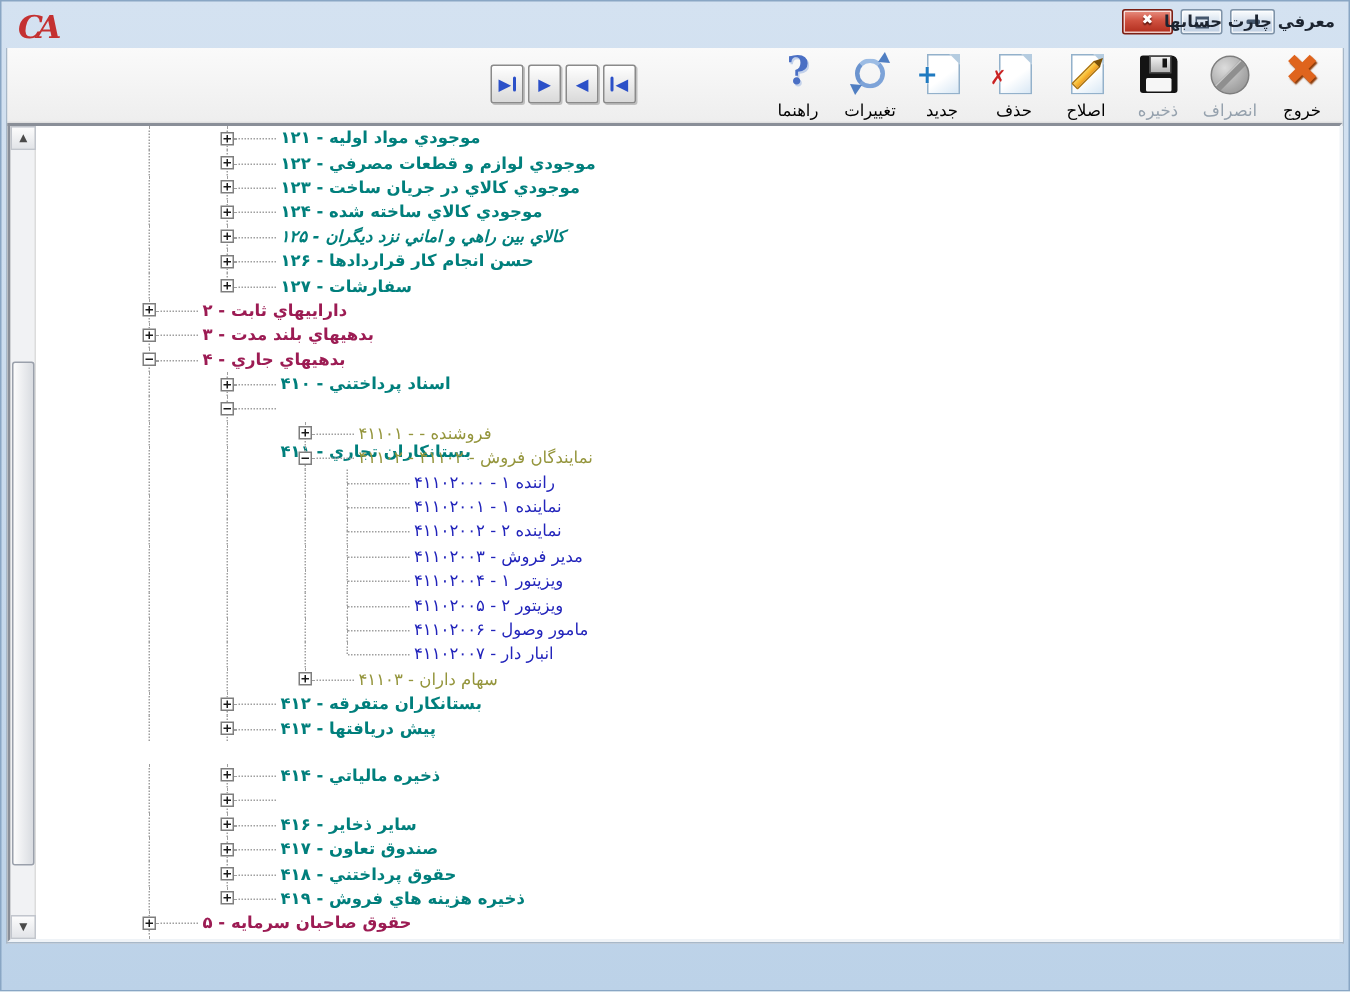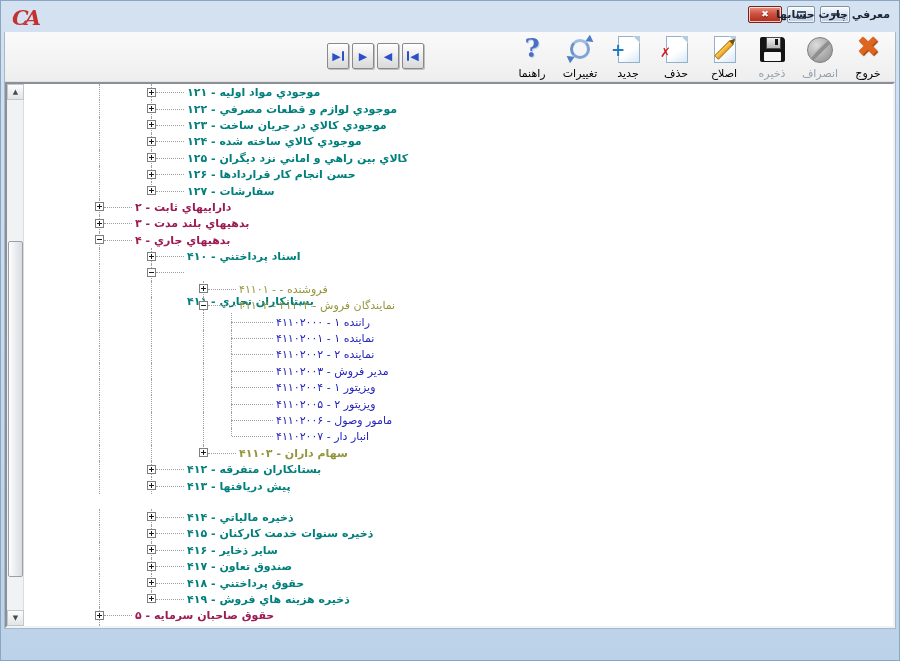--- a/index.html
+++ b/index.html
@@ -322,21 +322,21 @@
             <span class="tree-label fw-b" style="left: 163px; color: rgb(0, 127, 124);">موجودي كالاي در جريان ساخت - ۱۲۳</span>
           </div>
           <div class="tree-row" style="height: 16.4px;">
             <div class="tl tl-v" style="left: 75px; top: 0px; height: 16.4px;"></div>
             <div class="tl tl-v" style="left: 127px; top: 0px; height: 8.2px;"></div>
             <div class="tl tl-v" style="left: 127px; top: 8.2px; height: 8.2px;"></div>
             <div class="tl tl-h" style="left: 132px; width: 28px; top: 8.2px;"></div>
             <div class="exp plus" style="left: 123px; top: 3.7px;"></div>
             <span class="tree-label fw-b" style="left: 163px; color: rgb(0, 127, 124);">موجودي كالاي ساخته شده - ۱۲۴</span>
           </div>
-          <div class="tree-row" style="height: 16.4px;">
+          <div class="tree-row" style="height: 16.4px; font-style: italic;">
             <div class="tl tl-v" style="left: 75px; top: 0px; height: 16.4px;"></div>
             <div class="tl tl-v" style="left: 127px; top: 0px; height: 8.2px;"></div>
             <div class="tl tl-v" style="left: 127px; top: 8.2px; height: 8.2px;"></div>
             <div class="tl tl-h" style="left: 132px; width: 28px; top: 8.2px;"></div>
             <div class="exp plus" style="left: 123px; top: 3.7px;"></div>
             <span class="tree-label fw-b" style="left: 163px; color: rgb(0, 127, 124);">كالاي بين راهي و اماني نزد ديگران - ۱۲۵</span>
           </div>
           <div class="tree-row" style="height: 16.4px;">
             <div class="tl tl-v" style="left: 75px; top: 0px; height: 16.4px;"></div>
             <div class="tl tl-v" style="left: 127px; top: 0px; height: 8.2px;"></div>
@@ -477,21 +477,21 @@
             <div class="tl tl-v" style="left: 207px; top: 0px; height: 8.2px;"></div>
             <div class="tl tl-h" style="left: 208px; width: 41px; top: 8.2px;"></div>
             <span class="tree-label" style="left: 252px; color: rgb(34, 36, 187);">انبار دار - ۴۱۱۰۲۰۰۷</span>
           </div>
           <div class="tree-row" style="height: 16.4px;">
             <div class="tl tl-v" style="left: 75px; top: 0px; height: 16.4px;"></div>
             <div class="tl tl-v" style="left: 127px; top: 0px; height: 16.4px;"></div>
             <div class="tl tl-v" style="left: 179px; top: 0px; height: 8.2px;"></div>
             <div class="tl tl-h" style="left: 184px; width: 28px; top: 8.2px;"></div>
             <div class="exp plus" style="left: 175px; top: 3.7px;"></div>
-            <span class="tree-label" style="left: 215px; color: rgb(148, 149, 60); font-weight: bold;">سهام داران - ۴۱۱۰۳</span>
+            <span class="tree-label" style="left: 215px; color: rgb(148, 149, 60);">سهام داران - ۴۱۱۰۳</span>
           </div>
           <div class="tree-row" style="height: 16.4px;">
             <div class="tl tl-v" style="left: 75px; top: 0px; height: 16.4px;"></div>
             <div class="tl tl-v" style="left: 127px; top: 0px; height: 8.2px;"></div>
             <div class="tl tl-v" style="left: 127px; top: 8.2px; height: 8.2px;"></div>
             <div class="tl tl-h" style="left: 132px; width: 28px; top: 8.2px;"></div>
             <div class="exp plus" style="left: 123px; top: 3.7px;"></div>
             <span class="tree-label fw-b" style="left: 163px; color: rgb(0, 127, 124);">بستانكاران متفرقه - ۴۱۲</span>
           </div>
           <div class="tree-row" style="height: 16.4px;">
@@ -509,21 +509,20 @@
             <div class="tl tl-h" style="left: 132px; width: 28px; top: 8.2px;"></div>
             <div class="exp plus" style="left: 123px; top: 3.7px;"></div>
             <span class="tree-label fw-b" style="left: 163px; color: rgb(0, 127, 124);">ذخيره مالياتي - ۴۱۴</span>
           </div>
           <div class="tree-row" style="height: 16.4px;">
             <div class="tl tl-v" style="left: 75px; top: 0px; height: 16.4px;"></div>
             <div class="tl tl-v" style="left: 127px; top: 0px; height: 8.2px;"></div>
             <div class="tl tl-v" style="left: 127px; top: 8.2px; height: 8.2px;"></div>
             <div class="tl tl-h" style="left: 132px; width: 28px; top: 8.2px;"></div>
             <div class="exp plus" style="left: 123px; top: 3.7px;"></div>
-            <span class="tree-label fw-b" style="left: 163px; color: rgb(0, 127, 124);">ذخيره سنوات خدمت كاركنان - ۴۱۵</span>
           </div>
           <div class="tree-row" style="height: 16.4px;">
             <div class="tl tl-v" style="left: 75px; top: 0px; height: 16.4px;"></div>
             <div class="tl tl-v" style="left: 127px; top: 0px; height: 8.2px;"></div>
             <div class="tl tl-v" style="left: 127px; top: 8.2px; height: 8.2px;"></div>
             <div class="tl tl-h" style="left: 132px; width: 28px; top: 8.2px;"></div>
             <div class="exp plus" style="left: 123px; top: 3.7px;"></div>
             <span class="tree-label fw-b" style="left: 163px; color: rgb(0, 127, 124);">ساير ذخاير - ۴۱۶</span>
           </div>
           <div class="tree-row" style="height: 16.4px;">

